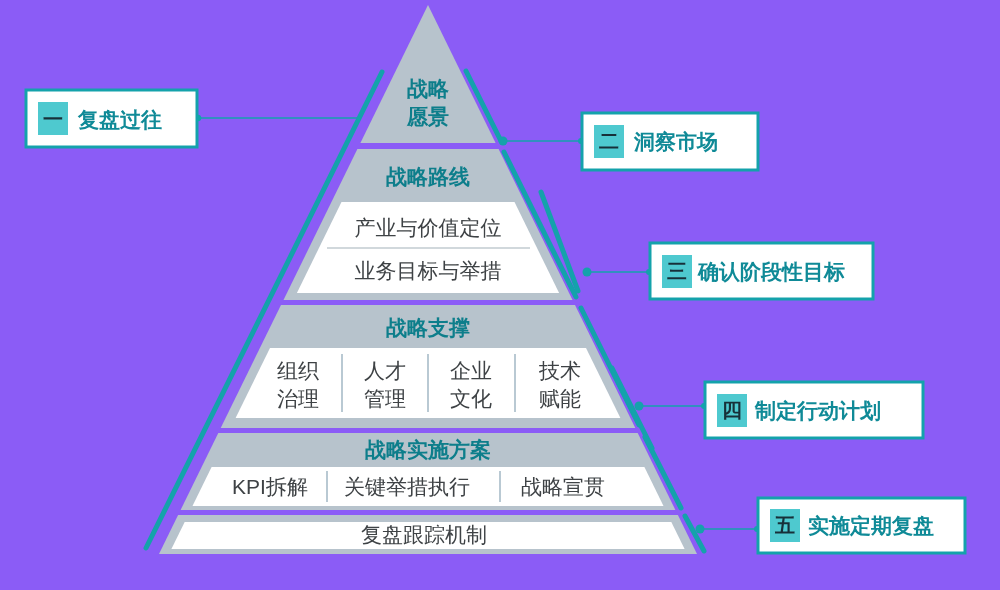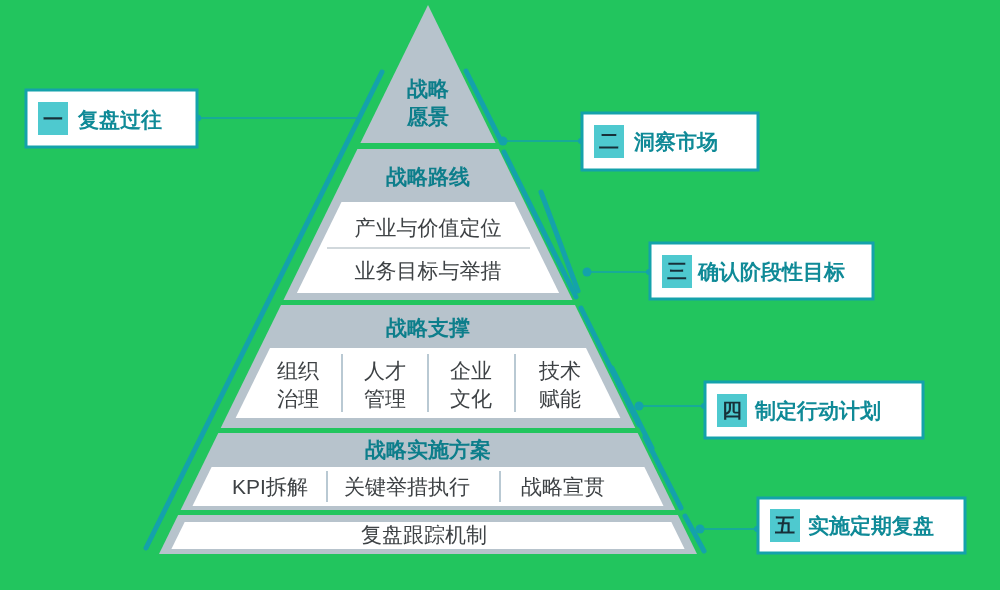--- a/index.html
+++ b/index.html
@@ -1,16 +1,16 @@
 <!DOCTYPE html>
 <html><head>
 <meta charset="utf-8">
 <style>
   html,body{margin:0;padding:0;background:#ffffff;}
-  .stage{position:relative;width:1000px;height:590px;background:#22c55e;overflow:hidden;
+  .stage{position:relative;width:1000px;height:590px;background:#8b5cf6;overflow:hidden;
          font-family:"Liberation Sans","DejaVu Sans",sans-serif;}
   svg{display:block;}
   text{font-family:"Liberation Sans","DejaVu Sans",sans-serif;}
   .hdr{fill:#0d7e8b;font-weight:bold;font-size:21px;text-anchor:middle;}
   .body-txt{fill:#3e4245;font-size:21px;text-anchor:middle;}
   .lbl{fill:#0f8a97;font-weight:bold;font-size:21px;text-anchor:start;}
   .num{fill:#173039;font-weight:bold;font-size:20px;text-anchor:middle;}
   .slope{stroke:#14a2ab;stroke-width:5;stroke-linecap:round;fill:none;}
   .conn{stroke:#14a2ab;stroke-width:1.6;fill:none;}
   .dot{fill:#14a2ab;}

